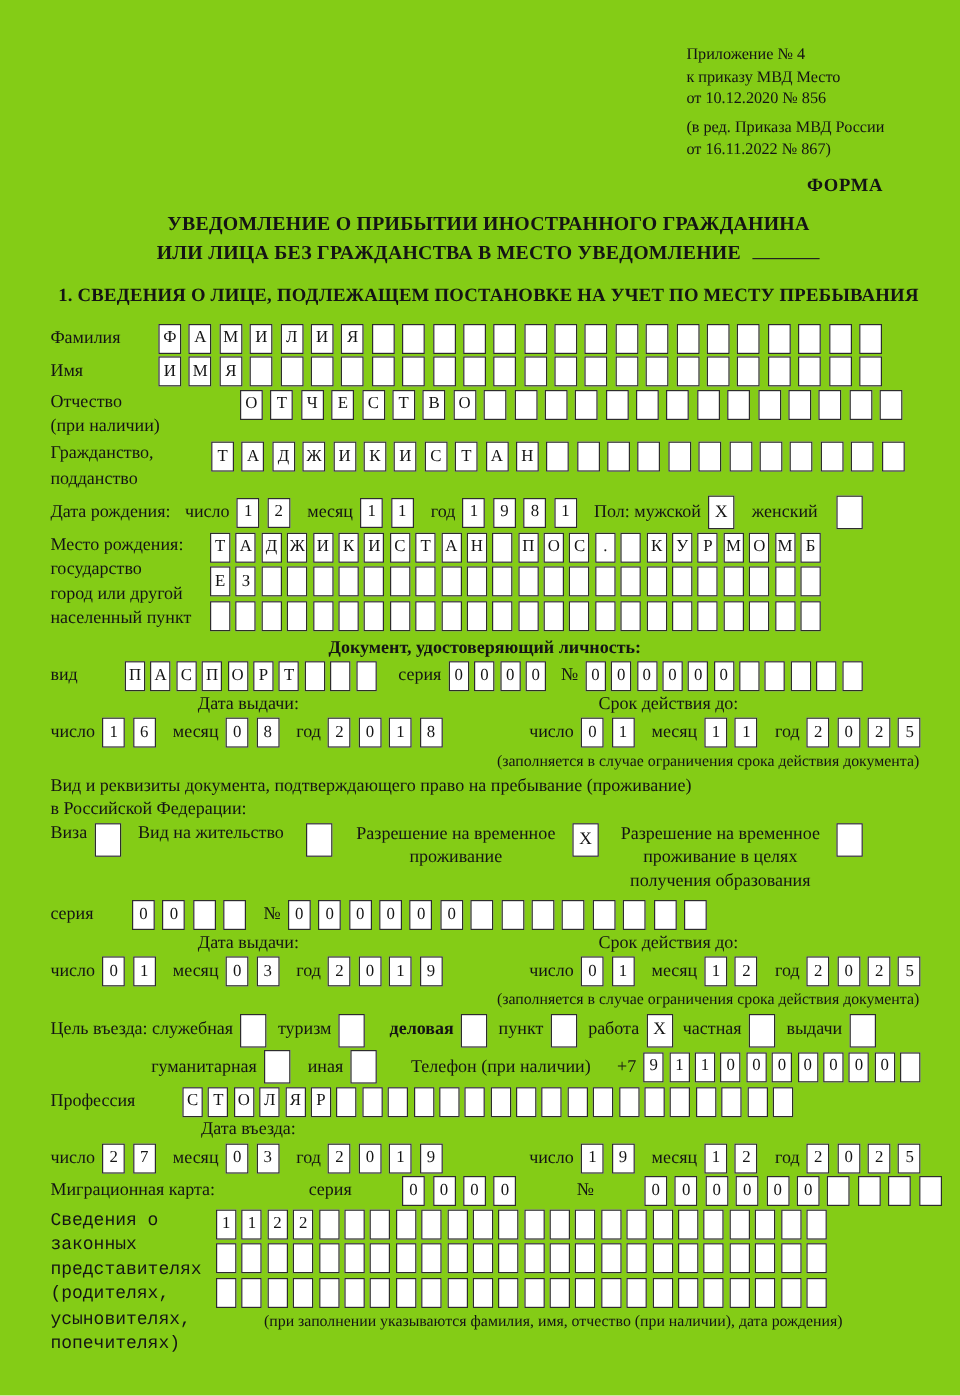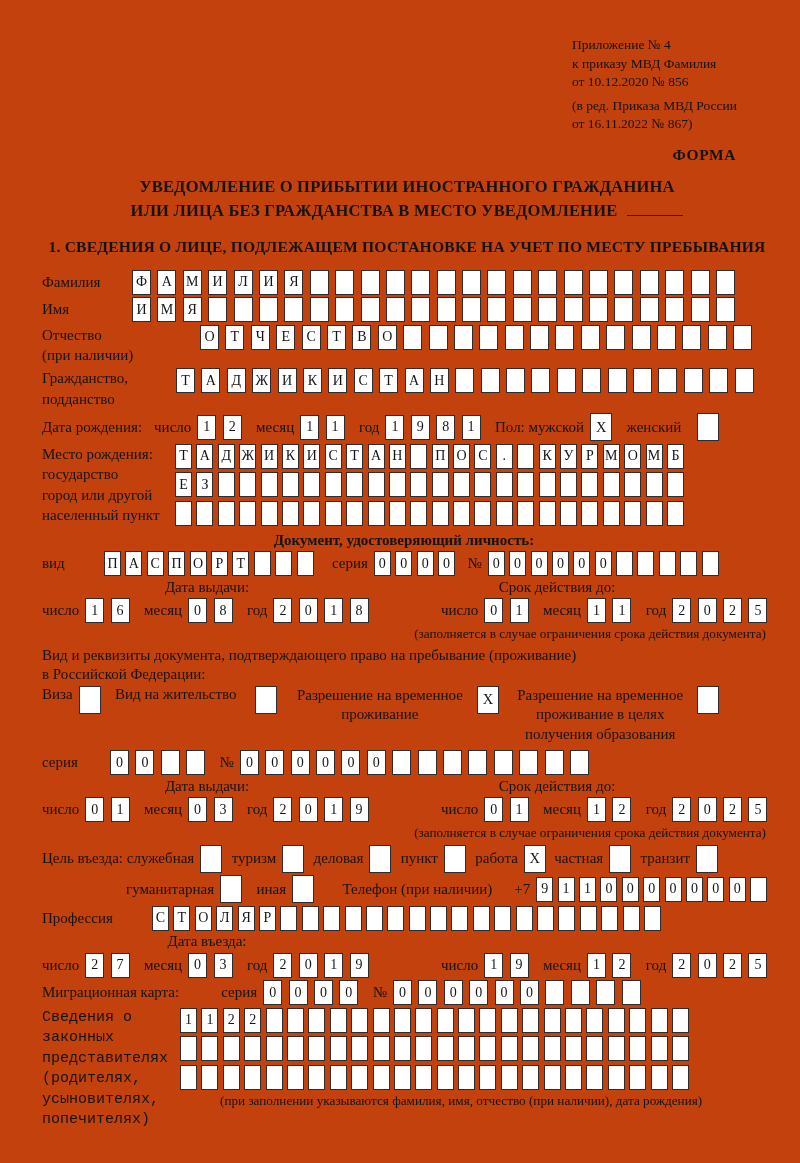--- a/index.html
+++ b/index.html
@@ -1,18 +1,18 @@
 <!DOCTYPE html>
 <html><head>
 <meta charset="utf-8">
 <style>
   html,body{margin:0;padding:0;background:#ffffff;color:#141414;
     font-family:"Liberation Serif","DejaVu Serif",serif;}
   .page{width:800px;height:1163px;box-sizing:border-box;
-    padding:36px 28px 10px 42px;overflow:hidden;background:#c2410c;}
+    padding:36px 28px 10px 42px;overflow:hidden;background:#84cc16;}
   .meta{margin-left:auto;width:200px;font-size:13.5px;line-height:18.5px;}
   .meta-sub{margin-top:5px;}
   .forma{text-align:right;margin:12px 36px 0 0;font-size:15.5px;letter-spacing:.6px;}
   .title{text-align:center;font-weight:bold;font-size:16.5px;line-height:24px;
     margin-top:11px;letter-spacing:.2px;}
   .uline{display:inline-block;width:56px;border-bottom:1.7px solid #222;
     margin-left:10px;height:14px;}
   .section{margin-top:15px;margin-bottom:14px;font-size:15.6px;text-align:center;
     letter-spacing:.2px;white-space:nowrap;font-weight:bold;}
   .row{display:flex;align-items:center;margin-bottom:2.5px;}
@@ -32,21 +32,21 @@
   .cellcol{flex:none;}
   .cellcol .crow{display:flex;margin-bottom:3.5px;}
   .cap{margin:2px 0 0 40px;white-space:nowrap;}
 </style>
 </head>
 <body>
 
 <div class="page">
   <div class="meta">
     <div>Приложение № 4</div>
-    <div>к приказу МВД Фамилия</div>
+    <div>к приказу МВД Место</div>
     <div>от 10.12.2020 № 856</div>
     <div class="meta-sub">
       <div>(в ред. Приказа МВД России</div>
       <div>от 16.11.2022 № 867)</div>
     </div>
   </div>
   <div class="forma b">ФОРМА</div>
   <div class="title">
     <div>УВЕДОМЛЕНИЕ О ПРИБЫТИИ ИНОСТРАННОГО ГРАЖДАНИНА</div>
     <div>
@@ -474,29 +474,29 @@
         </span>
       </div>
       <div class="row" style="justify-content: flex-end;">
         <span class="lbl sm">(заполняется в случае ограничения срока действия документа)</span>
       </div>
       <div class="row" style="margin-top: 4px;">
         <span class="lbl">Цель въезда: служебная</span>
         <span class="cell box"></span>
         <span class="lbl" style="margin-left: 3px;">туризм</span>
         <span class="cell box"></span>
-        <span class="lbl" style="margin-left: 3px;">деловая</span>
+        <span class="lbl" style="margin-left: 14px; font-weight: bold;">деловая</span>
         <span class="cell box"></span>
         <span class="lbl" style="margin-left: 3px;">пункт</span>
         <span class="cell box"></span>
         <span class="lbl" style="margin-left: 3px;">работа</span>
         <span class="cell box">Х</span>
         <span class="lbl" style="margin-left: 2px;">частная</span>
         <span class="cell box"></span>
-        <span class="lbl" style="margin-left: 3px;">транзит</span>
+        <span class="lbl" style="margin-left: 3px;">выдачи</span>
         <span class="cell box"></span>
       </div>
       <div class="row" style="margin-left: 84px;">
         <span class="lbl">гуманитарная</span>
         <span class="cell box"></span>
         <span class="lbl" style="margin-left: 8px;">иная</span>
         <span class="cell box"></span>
         <span class="lbl" style="margin-left: 22px;">Телефон (при наличии)</span>
         <span class="lbl" style="margin-left: 16px;">+7</span>
         <span class="cells">
@@ -575,21 +575,21 @@
           <span class="cell">2</span>
         </span>
         <span class="lbl">год</span>
         <span class="cells">
           <span class="cell">2</span>
           <span class="cell">0</span>
           <span class="cell">2</span>
           <span class="cell">5</span>
         </span>
       </div>
-      <div class="row" style="margin-top: 2px;">
+      <div class="row" style="margin-top: 2px; gap: 36px;">
         <span class="lbl">Миграционная карта:</span>
         <span class="lbl" style="margin-left: 36px;">серия</span>
         <span class="cells">
           <span class="cell">0</span>
           <span class="cell">0</span>
           <span class="cell">0</span>
           <span class="cell">0</span>
         </span>
         <span class="lbl">№</span>
         <span class="cells">

